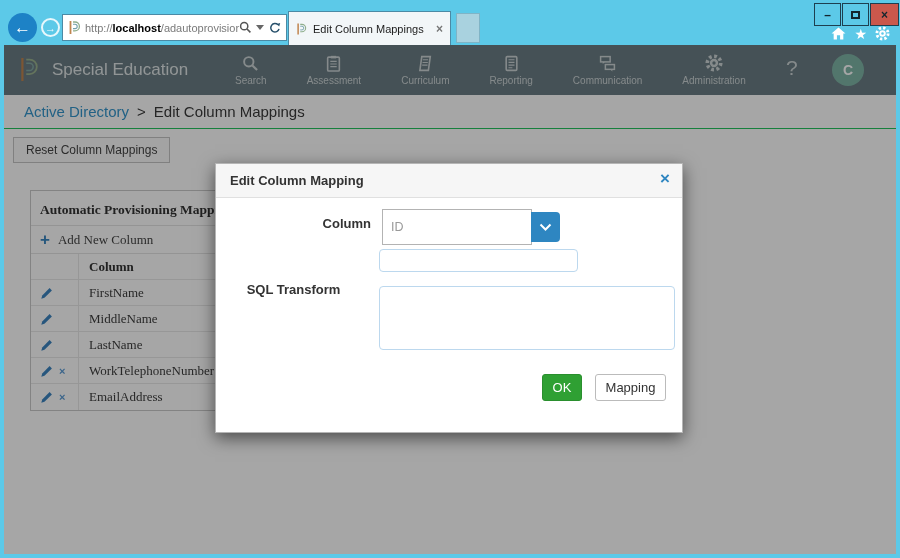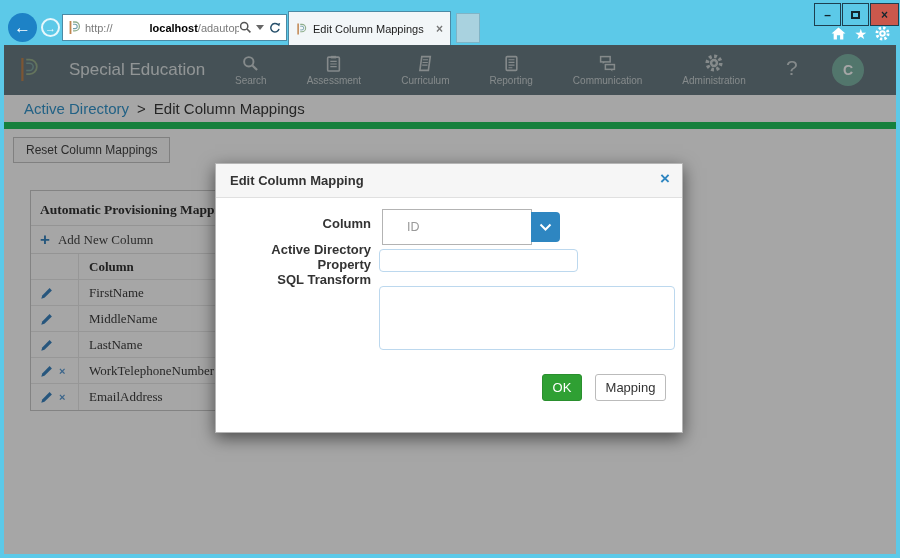--- a/index.html
+++ b/index.html
@@ -10,21 +10,21 @@
   #chrome { position:absolute; left:0; top:0; width:900px; height:45px; }
   .back-btn { position:absolute; left:8px; top:13px; width:29px; height:29px; border-radius:50%;
     background:#1d82c6; color:#fff; display:flex; align-items:center; justify-content:center;
     font-size:17px; font-weight:bold; }
   .fwd-btn { position:absolute; left:41px; top:18px; width:19px; height:19px; border-radius:50%;
     border:2px solid rgba(255,255,255,.85); color:rgba(255,255,255,.9); display:flex; align-items:center;
     justify-content:center; font-size:11px; font-weight:bold; }
   .addr { position:absolute; left:62px; top:14px; width:225px; height:27px; background:#fff;
     border:1px solid #4b8aa5; display:flex; align-items:center; padding:0 4px 0 5px; }
   .addr .url { flex:1; font-size:11px; color:#7a7a7a; white-space:nowrap; overflow:hidden; }
-  .addr .url b { color:#000; font-weight:bold;margin-left:37px; }
+  .addr .url b { color:#000; font-weight:bold; }
   .addr-ic { display:flex; align-items:center; gap:4px; color:#555; }
   .caret-down { width:0; height:0; border-left:4px solid transparent; border-right:4px solid transparent;
     border-top:5px solid #666; }
   .refresh { color:#27506b; }
   .tab { position:absolute; left:288px; top:11px; width:163px; height:34px; background:#f2f6f8;
     border:1px solid #4b8aa5; border-bottom:none; display:flex; align-items:center; padding:0 7px; gap:6px; }
   .tab-title { flex:1; font-size:11px; color:#1c1c1c; white-space:nowrap; overflow:hidden; }
   .tab-close { color:#777; font-size:12px; font-weight:bold; }
   .newtab { position:absolute; left:456px; top:13px; width:24px; height:30px; background:#a9d2df;
     border:1px solid #7fb4c6; }
@@ -34,32 +34,32 @@
   #btn-max { left:842px; }
   #btn-close { left:870px; width:29px; background:#ca584c; }
   .max-glyph { width:9px; height:8px; border:2px solid #13262e; }
   .chrome-ics { position:absolute; right:10px; top:26px; display:flex; gap:8px; align-items:center; color:#fff; }
   .chrome-ics .star { font-size:14px; line-height:14px; }
 
   
   #page { position:absolute; left:4px; top:45px; width:892px; height:509px; background:#fff; overflow:hidden; }
 
   #navbar { position:absolute; left:0; top:0; width:892px; height:50px; background:#6b7d84; }
-  .brand { position:absolute; left:14px; top:11px; display:flex; align-items:center; gap:29px; }
+  .brand { position:absolute; left:14px; top:11px; display:flex; align-items:center; gap:12px; }
   .brand-text { font-size:17px; color:#dfe5e6; }
   .nav-items { position:absolute; left:218px; top:0; height:50px; display:flex;gap:14px; }
   .nav-item { display:flex; flex-direction:column; align-items:center; justify-content:center;
     padding:0 13px; gap:3px; color:#ccd4d6; }
   .nav-item .lbl { font-size:10px; }
   .nav-help { position:absolute; left:782px; top:11px; font-size:21px; color:#ccd4d6; }
   .avatar { position:absolute; left:828px; top:9px; width:32px; height:32px; border-radius:50%;
     background:#7fb5a7; color:#fff; display:flex; align-items:center; justify-content:center;
     font-size:14px; font-weight:bold; }
 
-  #breadcrumb { position:absolute; left:0; top:50px; width:892px; height:34px; border-bottom:7px solid #22c55e;
+  #breadcrumb { position:absolute; left:0; top:50px; width:892px; height:34px; border-bottom:1px solid #22c55e;
     display:flex; align-items:center; padding-left:20px; gap:8px; font-size:15px; background:#fff; }
   .bc-link { color:#3596cc; }
   .bc-sep, .bc-cur { color:#3a3a3a; }
 
   .reset-btn { position:absolute; left:9px; top:92px; height:25px; padding:12px 12px; background:#fbfbfb;
     border:1px solid #c5c5c5; font-size:12px; color:#444; display:flex; align-items:center; }
 
   #panel { position:absolute; left:26px; top:145px; width:400px; background:#fff; border:1px solid #c9c9c9;
     font-family:"Liberation Serif",serif; }
   .panel-title { padding:11px 8px 7px 9px; font-size:13.5px; font-weight:bold; color:#333;
@@ -81,21 +81,21 @@
   #modal { position:absolute; left:215px; top:163px; width:468px; height:270px; background:#fff; z-index:10;
     border:1px solid #b5b5b5; box-shadow:0 5px 16px rgba(0,0,0,0.55); }
   .m-header { position:relative; height:34px; background:#f6f6f6; border-bottom:1px solid #e0e0e0;
     display:flex; align-items:center; padding-left:14px; }
   .m-title { font-size:13px; font-weight:bold; color:#333; }
   .m-close { position:absolute; right:12px; top:5px; color:#2e86c1; font-size:17px; font-weight:bold; }
   .m-label { position:absolute; left:0; width:155px; text-align:right; font-size:13px; font-weight:bold;
     color:#333; line-height:15px; }
   .sel { position:absolute; left:166px; top:45px; display:flex; align-items:center; }
   .sel-box { width:150px; height:36px; border:1px solid #b3b3b3; display:flex; align-items:center;
-    padding-left:24px; font-size:12.5px; color:#999; background:#fff; }
+    padding-left:8px; font-size:12.5px; color:#999; background:#fff; }
   .sel-btn { width:29px; height:30px; background:#2e86c1; border-radius:0 4px 4px 0; display:flex;
     align-items:center; justify-content:center; color:#fff; margin-left:-1px; }
   .txt-input { position:absolute; left:163px; top:85px; width:199px; height:23px;
     border:1px solid #bcd8ee; border-radius:4px; padding:0 6px; font-size:12px; color:#333; outline:none; }
   .txt-area { position:absolute; left:163px; top:122px; width:296px; height:64px;
     border:1px solid #bcd8ee; border-radius:4px; padding:4px 6px; font-size:12px; color:#333;
     resize:none; outline:none; font-family:"Liberation Sans",sans-serif; }
   .ok-btn { position:absolute; left:326px; top:210px; width:40px; height:27px; background:#2fa033;
     color:#fff; border:1px solid #2a8f2e; border-radius:3px; font-size:13px; display:flex;
     align-items:center; justify-content:center; }
@@ -345,21 +345,20 @@
   <div class="m-label" style="top:52px;">Column</div>
   <div class="sel">
     <span class="sel-box">ID</span>
     <span class="sel-btn">
       <svg width="13" height="9" viewBox="0 0 13 9">
           <path d="M1.5 1.5l5 5 5-5" fill="none" stroke="#fff" stroke-width="2"></path>
         </svg>
     </span>
   </div>
 
-  <div class="m-label" style="top:78px;">Active Directory Property</div>
   <input class="txt-input" type="text" value="" style="">
 
-  <div class="m-label" style="top:108px;">SQL Transform</div>
+  <div class="m-label" style="top:118px;text-align:center;">SQL Transform</div>
   <textarea class="txt-area" style=""></textarea>
 
   <div class="ok-btn">OK</div>
   <div class="cancel-btn">Mapping</div>
 </div>
 
 </body></html>

